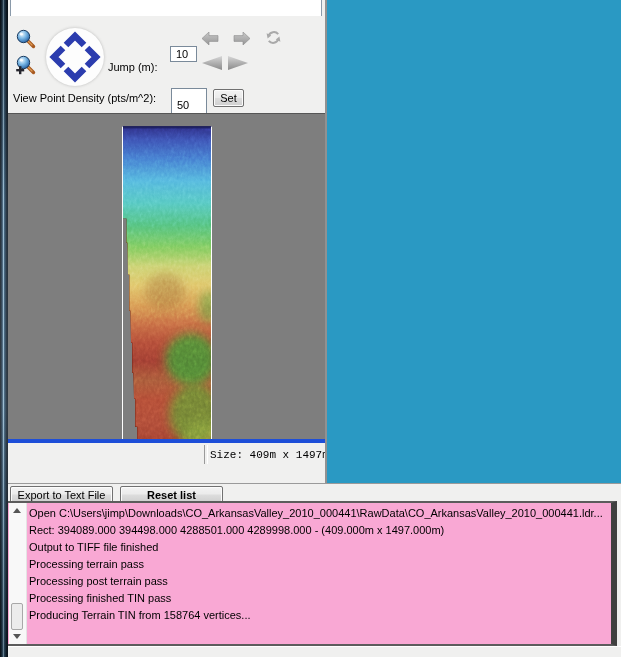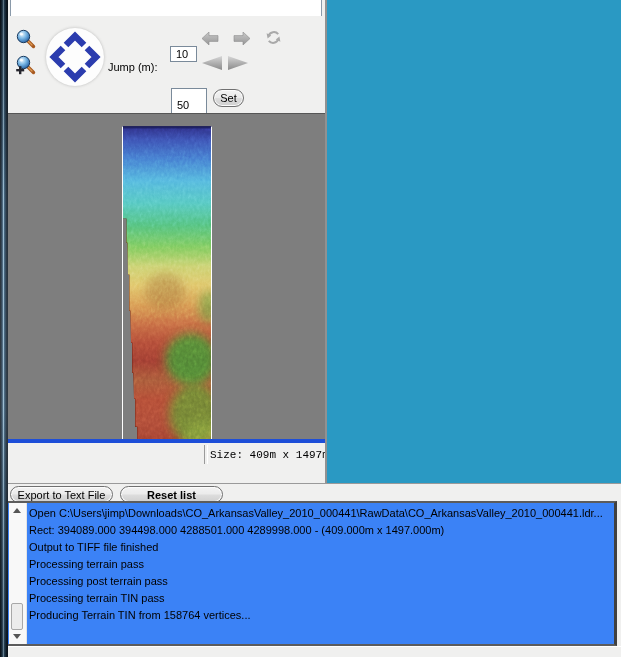--- a/index.html
+++ b/index.html
@@ -15,21 +15,21 @@
   #left-panel{position:absolute;left:8px;top:0;width:317px;height:483px;background:#f0f0ef;}
   .top-white-box{position:absolute;left:2px;top:-5px;width:310px;height:20px;background:#fff;
     border:1px solid #8a9aaa;}
   .toolbar{position:absolute;left:0;top:16px;width:317px;height:97px;background:#f0f0ef;}
   .tool-icon{position:absolute;cursor:pointer;}
   .nav-pad{position:absolute;left:38px;top:12px;width:58px;height:58px;border-radius:50%;
     background:#fdfdfd;box-shadow:0 0 3px rgba(120,120,120,.45);}
   .lbl{position:absolute;white-space:nowrap;line-height:12px;}
   .tb-input{position:absolute;border:1px solid #7a8a9a;background:#fff;font-family:"Liberation Sans",sans-serif;
     font-size:11px;padding:0 0 0 5px;box-sizing:border-box;}
-  .win-btn{position:absolute;border:1px solid #707070;border-radius:9px;box-sizing:border-box;
+  .win-btn{position:absolute;border:1px solid #707070;border-radius:2px;box-sizing:border-box;
     background:linear-gradient(#f3f3f3,#ebebeb 48%,#dddddd 52%,#cfcfcf);
     box-shadow:inset 0 0 0 1px #fbfbfb;font-family:"Liberation Sans",sans-serif;font-size:11px;
     text-align:center;padding:0;cursor:pointer;}
   
   .map-panel{position:absolute;left:0;top:113px;width:317px;height:346px;background:#7e7e7e;
     border-top:1px solid #565656;box-sizing:border-box;}
   .map-frame{position:absolute;left:114px;top:12px;width:90px;height:319px;box-sizing:border-box;
     border:1px solid #ffffff;border-top:1px solid #23245c;}
   .map-frame svg{display:block;}
   
@@ -37,22 +37,22 @@
     border-top:4px solid #1d4ed8;box-sizing:border-box;font-family:Liberation Mono, monospace;}
   .status-sep{position:absolute;left:196px;top:2px;width:2px;height:19px;
     border-left:1px solid #9a9a9a;border-right:1px solid #ffffff;}
   .size-text{position:absolute;left:202px;top:6px;white-space:nowrap;}
   
   #teal-area{position:absolute;left:325px;top:0;width:296px;height:484px;
     border-left:2px solid #919191;box-sizing:border-box;background:#2a99c3;}
   
   #bottom-section{position:absolute;left:8px;top:483px;width:613px;height:174px;background:#f0f0ef;
     border-top:1px solid #9a9a9a;box-sizing:border-box;}
-  .log-area{position:absolute;left:0;top:17px;width:609px;height:145px;background:#3b82f6;
-    border-top:2px solid #5c5c5c;border-bottom:2px solid #5c5c5c;border-right:3px solid #404040;
+  .log-area{position:absolute;left:0;top:17px;width:609px;height:145px;background:#f9a8d4;
+    border-top:2px solid #5c5c5c;border-bottom:2px solid #5c5c5c;border-right:6px solid #404040;
     box-sizing:border-box;overflow:hidden;}
   .log-scrollbar{position:absolute;left:1px;top:0;width:17px;height:141px;background:#f8f8f8;
     border-right:1px solid #e4e4e4;}
   .sb-btn{position:absolute;left:0;width:16px;height:15px;display:flex;align-items:center;justify-content:center;cursor:pointer;}
   .tri-up{width:0;height:0;border-left:4px solid transparent;border-right:4px solid transparent;border-bottom:5px solid #555;}
   .tri-down{width:0;height:0;border-left:4px solid transparent;border-right:4px solid transparent;border-top:5px solid #555;}
   .sb-thumb{position:absolute;left:2px;top:100px;width:12px;height:27px;background:#ececec;
     border:1px solid #a8a8a8;border-radius:2px;box-sizing:border-box;cursor:pointer;}
   .log-list{position:absolute;left:21px;top:2px;right:4px;line-height:17px;white-space:nowrap;}
   .log-line{height:17px;}
@@ -179,20 +179,21 @@
         <svg width="20" height="14" viewBox="0 0 20 14">
           <polygon points="0,7 20,0 20,14" fill="url(#grayTri)"></polygon>
         </svg>
       </div>
       <div class="tool-icon" style="left:220px;top:40px;width:20px;height:14px;">
         <svg width="20" height="14" viewBox="0 0 20 14">
           <polygon points="20,7 0,0 0,14" fill="url(#grayTri)"></polygon>
         </svg>
       </div>
 
+      <div class="lbl" style="left:5px;top:76px;">View Point Density (pts/m^2):</div>
       <input class="tb-input" style="left: 163px; top: 72px; width: 36px; height: 33px;" value="50">
       <button class="win-btn" style="left:205px;top:73px;width:31px;height:18px;">Set</button>
     </div>
 
     <div class="map-panel" style="background: rgb(126, 126, 126);">
       <div class="map-frame">
         <svg width="88" height="317" viewBox="0 0 88 317">
           <g clip-path="url(#jagClip)">
             <rect x="0" y="0" width="88" height="317" fill="url(#elev)"></rect>
             <ellipse cx="42" cy="165" rx="20" ry="18" fill="#a06a38" opacity="0.45" filter="url(#blurA)"></ellipse>
@@ -229,20 +230,20 @@
         <div class="sb-btn" style="bottom:0;">
           <div class="tri-down"></div>
         </div>
       </div>
       <div class="log-list">
         <div class="log-line">Open C:\Users\jimp\Downloads\CO_ArkansasValley_2010_000441\RawData\CO_ArkansasValley_2010_000441.ldr...</div>
         <div class="log-line">Rect: 394089.000 394498.000 4288501.000 4289998.000 - (409.000m x 1497.000m)</div>
         <div class="log-line">Output to TIFF file finished</div>
         <div class="log-line">Processing terrain pass</div>
         <div class="log-line">Processing post terrain pass</div>
-        <div class="log-line">Processing terrain TIN pass</div>
+        <div class="log-line">Processing finished TIN pass</div>
         <div class="log-line">Producing Terrain TIN from 158764 vertices...</div>
       </div>
     </div>
     <div class="bottom-strip"></div>
   </div>
 
 </div>
 
 </body></html>

